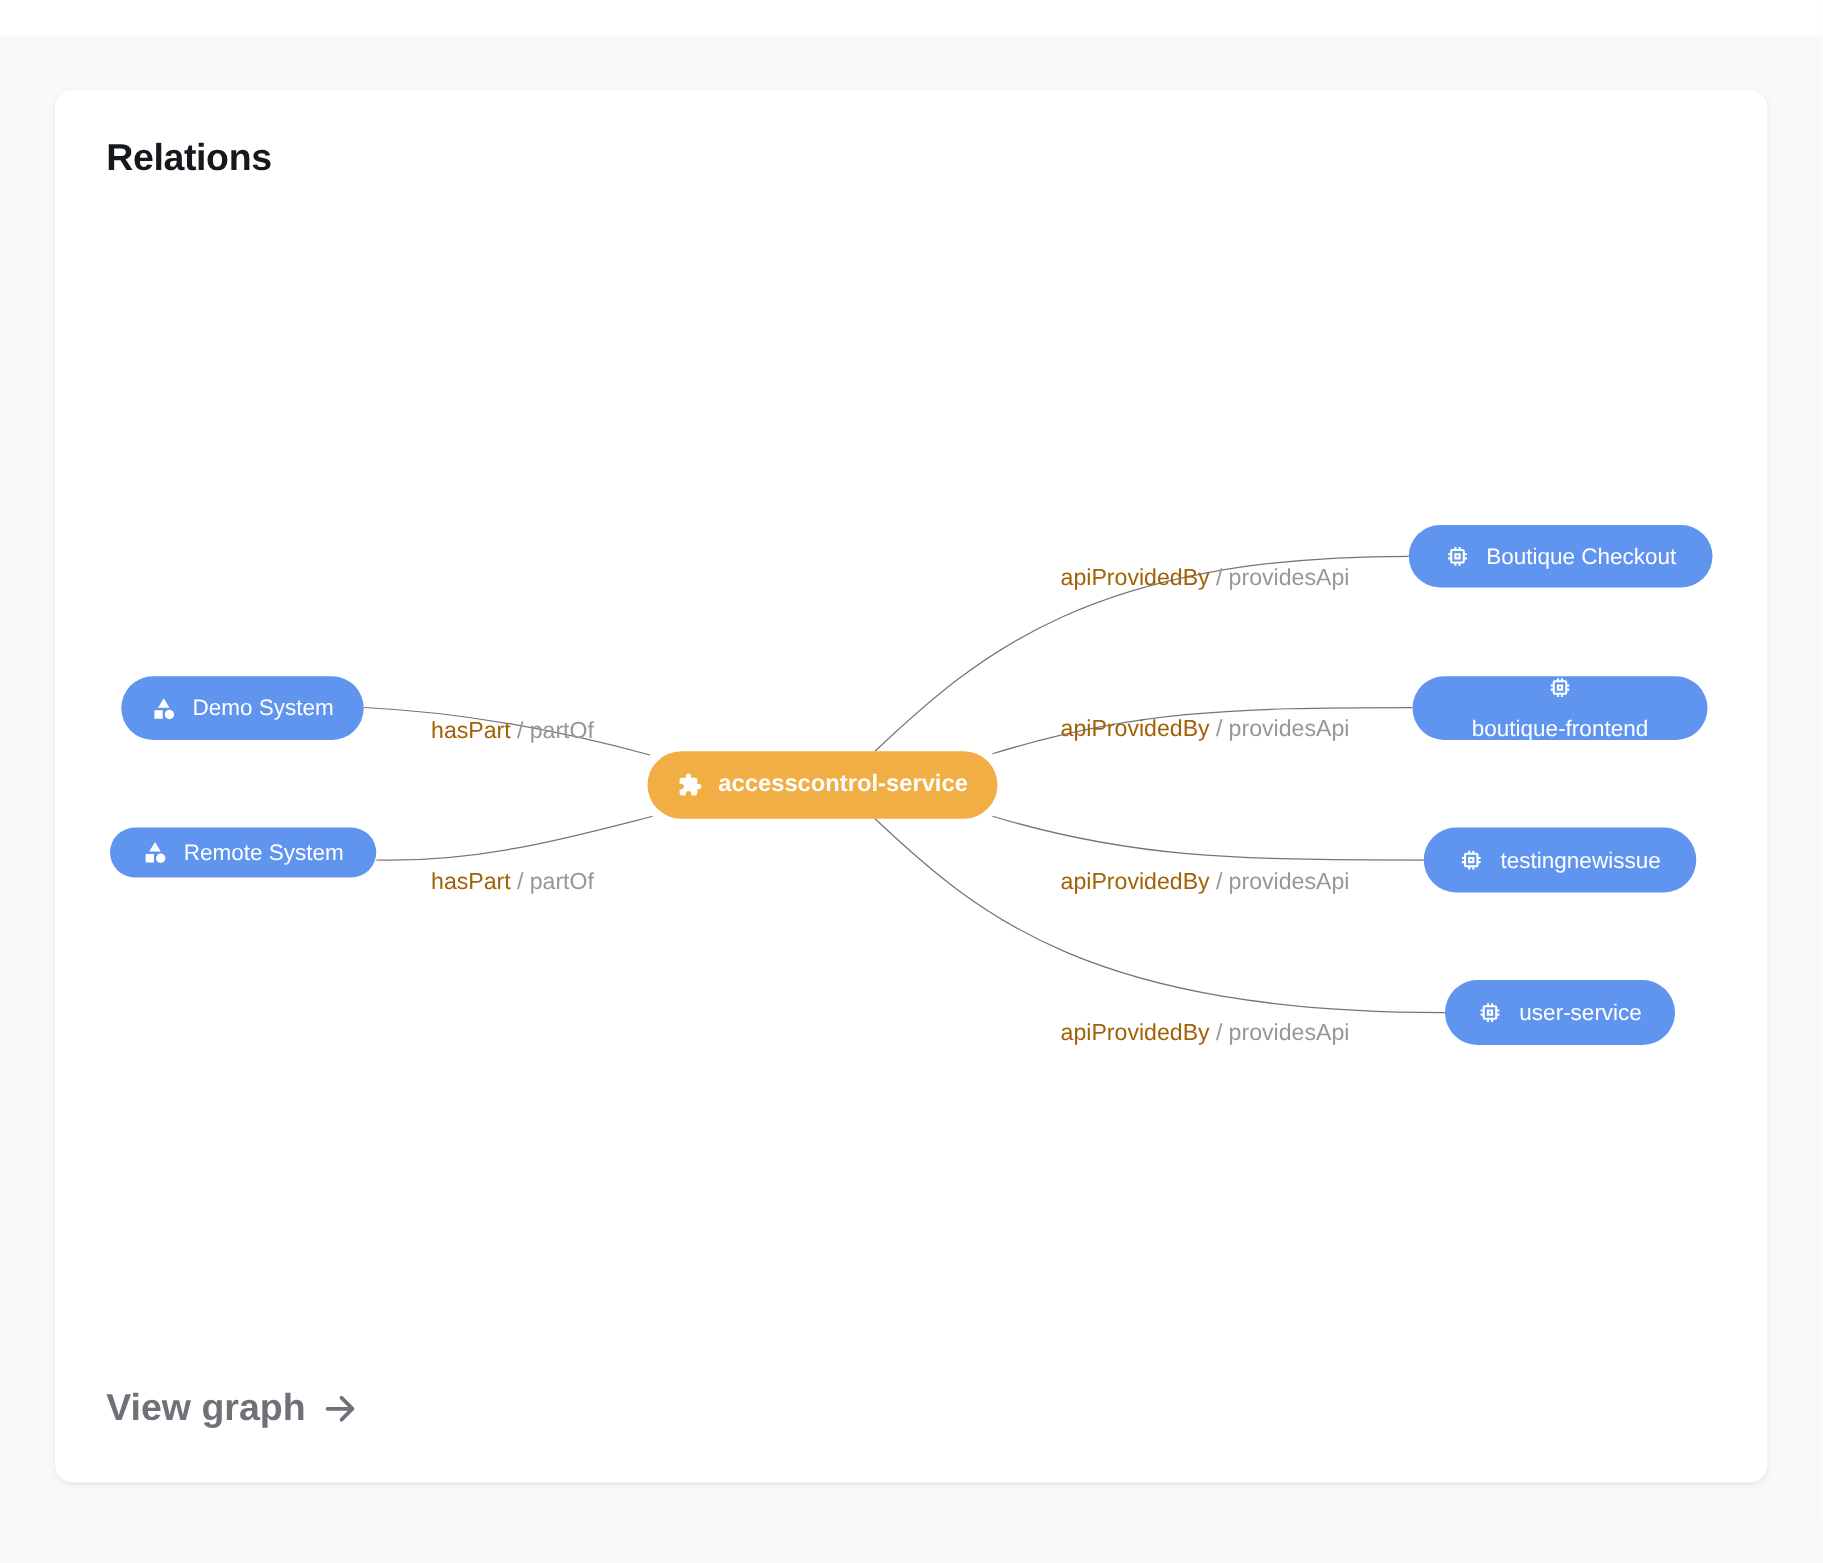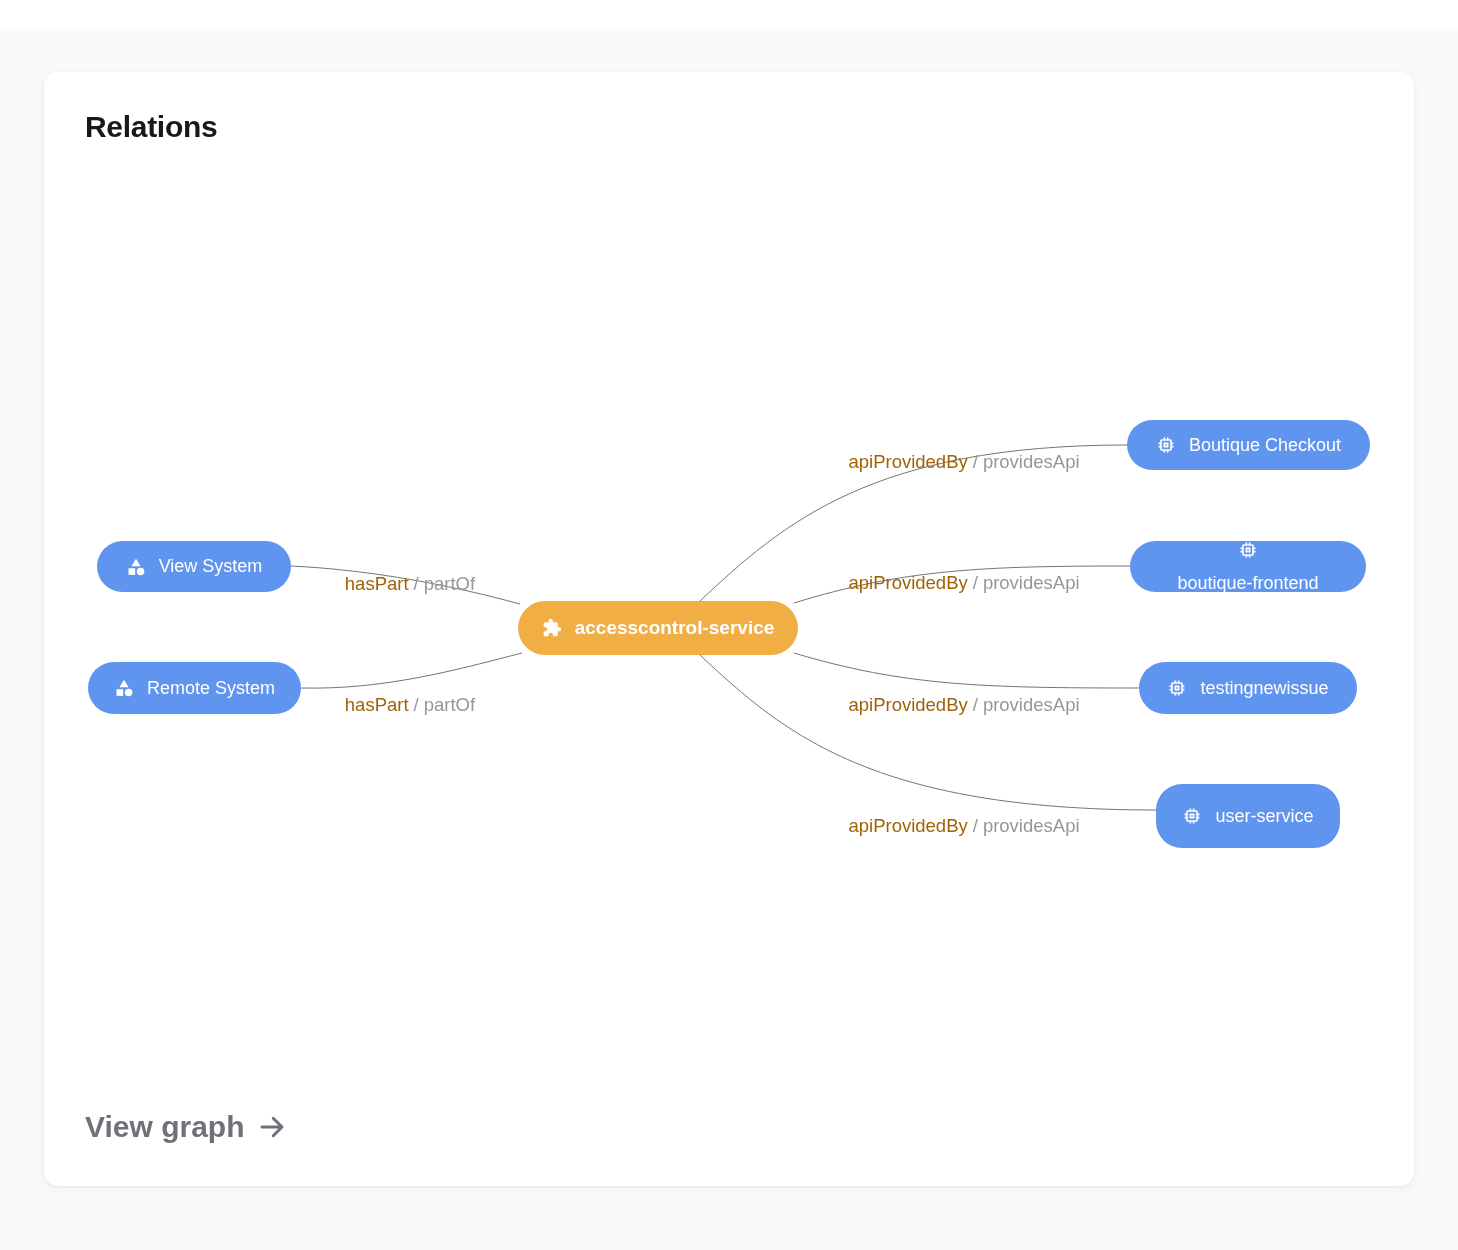--- a/index.html
+++ b/index.html
@@ -26,26 +26,26 @@
     position:absolute; display:flex; align-items:center; justify-content:center;
     gap:13px; color:#ffffff; font-size:18px; font-weight:400;
     border-radius:26px; cursor:pointer; white-space:nowrap;
   }
   .node-blue   { background:var(--node-blue,#5F94EF); }
   .node-orange { background:var(--node-orange,#F0AE45); font-weight:700; font-size:19px;align-items:center; }
   .node .icn { display:flex; align-items:center; }
   .node svg { width:20px; height:20px; fill:#ffffff; }
 
   #node-demo   { left:53px;   top:469px; width:194px; height:51px; }
-  #node-remote { left:44px;   top:590px; width:213px; height:52px; }
+  #node-remote { left:44px;   top:590px; width:213px; height:40px; }
   #node-center { left:474px;  top:529px; width:280px; height:54px; border-radius:27px; }
   #node-bc     { left:1083px; top:348px; width:243px; height:50px; }
   #node-bf     { left:1086px; top:469px; width:236px; height:51px;flex-direction:column; }
   #node-tni    { left:1095px; top:590px; width:218px; height:52px; }
-  #node-us     { left:1112px; top:712px; width:184px; height:64px; }
+  #node-us     { left:1112px; top:712px; width:184px; height:52px; }
 
   .edge-label {
     position:absolute; transform:translate(-50%,-50%);
     white-space:nowrap; font-size:18.5px;
   }
   .edge-label .rel-primary { color:#a16207; }
   .edge-label .rel-sep, .edge-label .rel-secondary { color:#95979c; }
   .edge-label .rel-sep { margin:0 5px; }
   #lbl-haspart-1 { left:366px; top:512px; }
   #lbl-haspart-2 { left:366px; top:633px; }
@@ -80,21 +80,21 @@
   </svg>
 
   <div class="node node-blue" id="node-demo">
     <span class="icn">
       <svg viewBox="0 0 24 24">
           <path d="m12 2-5.5 9h11z"></path>
           <circle cx="17.5" cy="17.5" r="4.5"></circle>
           <path d="M3 13.5h8v8H3z"></path>
         </svg>
     </span>
-    <span>View System</span>
+    <span>Demo System</span>
   </div>
 
   <div class="node node-blue" id="node-remote">
     <span class="icn">
       <svg viewBox="0 0 24 24">
           <path d="m12 2-5.5 9h11z"></path>
           <circle cx="17.5" cy="17.5" r="4.5"></circle>
           <path d="M3 13.5h8v8H3z"></path>
         </svg>
     </span>

